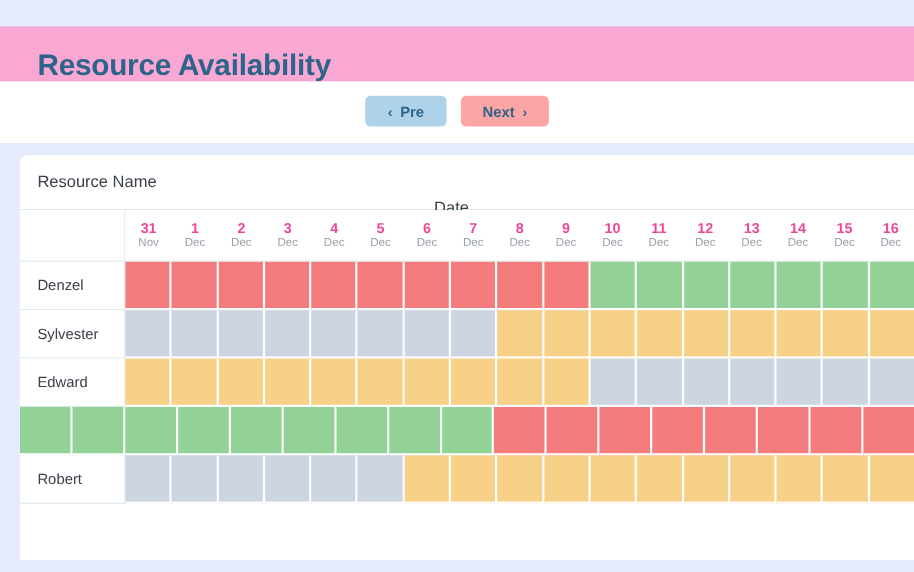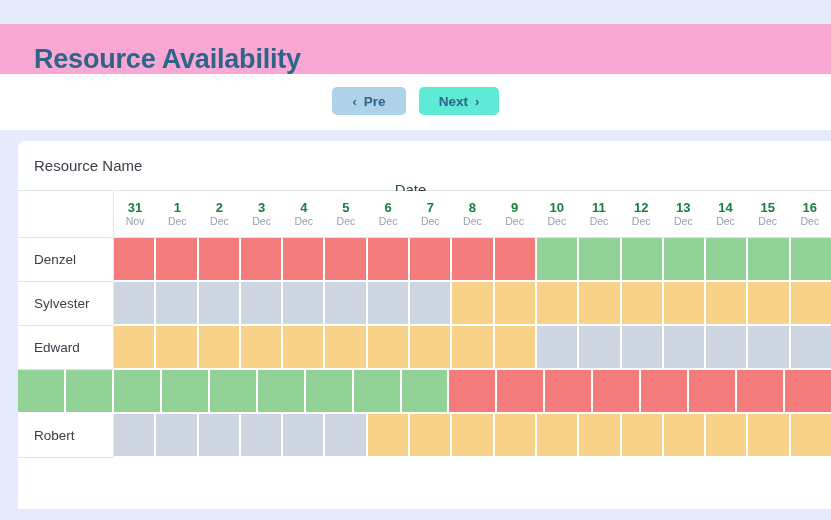--- a/index.html
+++ b/index.html
@@ -62,21 +62,21 @@
     font-weight: bold;
     color: #2e6489;
     cursor: pointer;
     display: flex;
     align-items: center;
     justify-content: center;
     gap: 7px;
     padding: 0 16px;
   }
   .nav-btn.prev { background: #aed3e8; width: 74px; }
-  .nav-btn.next { background: #5eead4; width: 80px; }
+  .nav-btn.next { background: #fca5a5; width: 80px; }
   .chev {
     font-size: 13px;
     font-weight: bold;
     line-height: 1;
     color: #2e6489;
   }
 
   
   .legend {
     position: absolute;
@@ -169,21 +169,21 @@
     flex-direction: column;
     align-items: center;
     justify-content: center;
     background: #ffffff;
     border-bottom: 1px solid #dde8e8;
     gap: 2px;
   }
   .date-day {
     font-size: 13px;
     font-weight: bold;
-    color: #15803d;
+    color: #ec4899;
     line-height: 1.05;
   }
   .date-mon {
     font-size: 10.5px;
     color: #9aa1a9;
     line-height: 1.05;
   }
 
   .status-cell {
     flex: 1;

